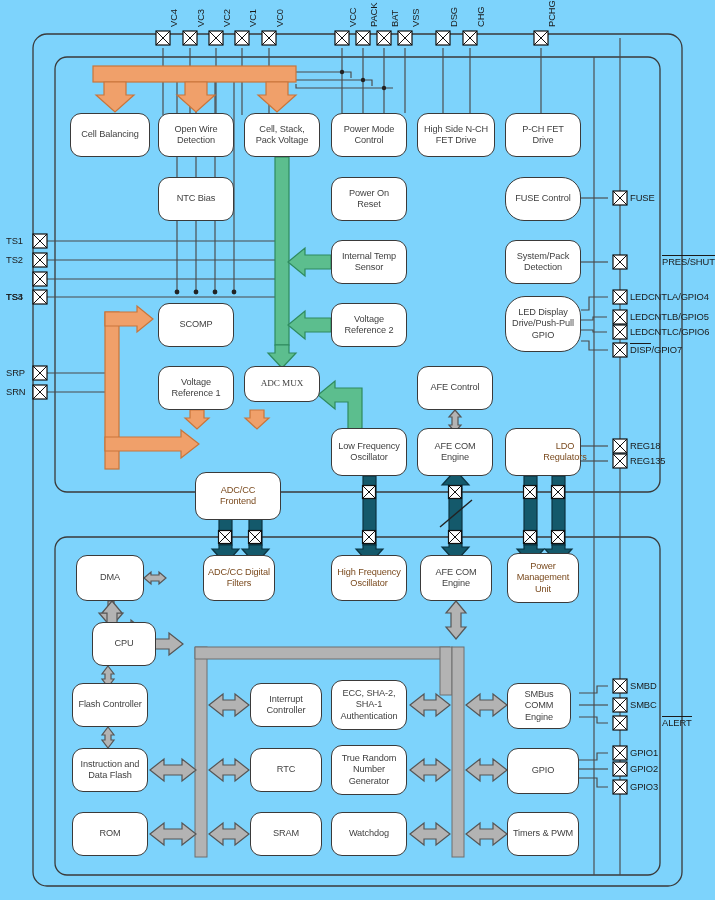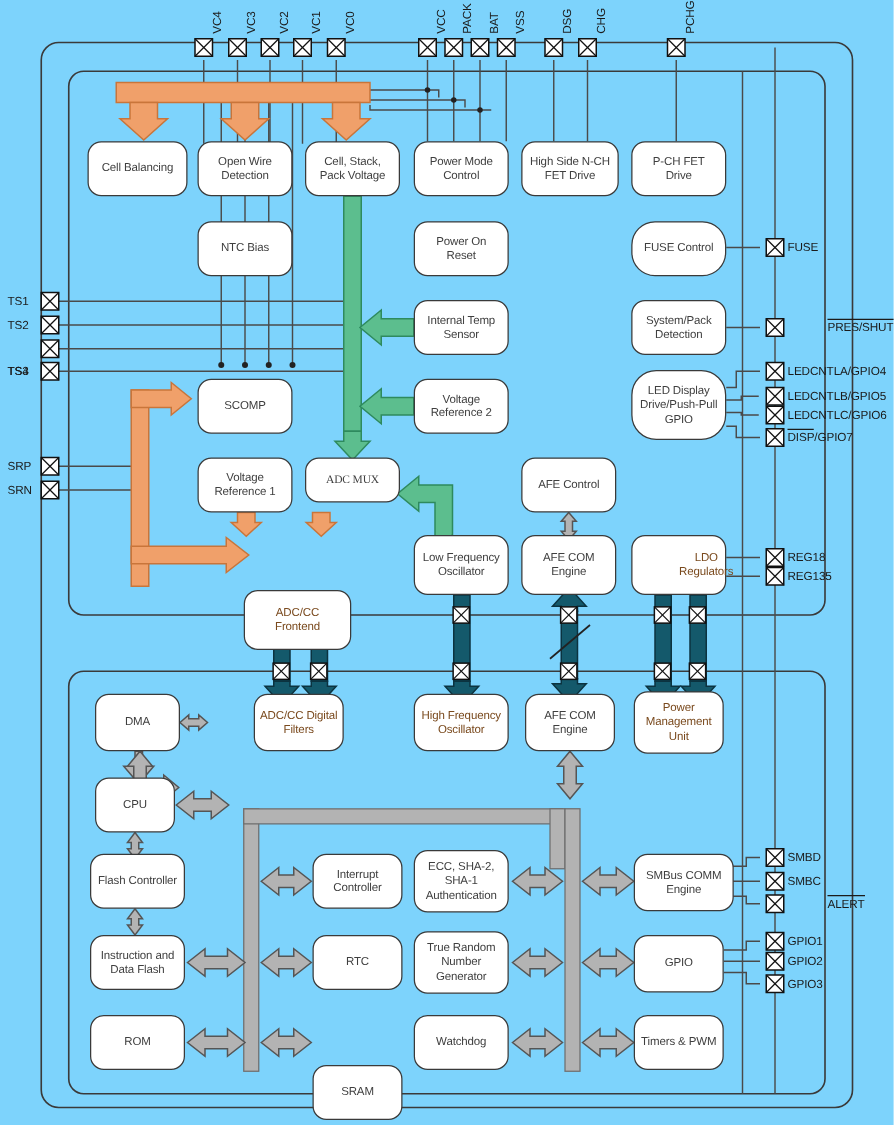--- a/index.html
+++ b/index.html
@@ -550,51 +550,51 @@
       </div>
       <div class="blk brown" style="left: 331px; top: 555px; width: 76px; height: 46px;">
         <span>High Frequency<br>Oscillator</span>
       </div>
       <div class="blk" style="left: 420px; top: 555px; width: 72px; height: 46px;">
         <span>AFE COM<br>Engine</span>
       </div>
       <div class="blk brown" style="left: 507px; top: 553px; width: 72px; height: 50px;">
         <span>Power<br>Management<br>Unit</span>
       </div>
-      <div class="blk" style="left: 76px; top: 622px; width: 64px; height: 44px;">
+      <div class="blk" style="left: 92px; top: 622px; width: 64px; height: 44px;">
         <span>CPU</span>
       </div>
       <div class="blk" style="left: 72px; top: 683px; width: 76px; height: 44px;">
         <span>Flash Controller</span>
       </div>
       <div class="blk" style="left: 250px; top: 683px; width: 72px; height: 44px;">
         <span>Interrupt<br>Controller</span>
       </div>
       <div class="blk" style="left: 331px; top: 680px; width: 76px; height: 50px;">
         <span>ECC, SHA-2,<br>SHA-1<br>Authentication</span>
       </div>
-      <div class="blk" style="left: 507px; top: 683px; width: 80px; height: 46px;">
+      <div class="blk" style="left: 507px; top: 683px; width: 64px; height: 46px;">
         <span>SMBus COMM<br>Engine</span>
       </div>
       <div class="blk" style="left: 72px; top: 748px; width: 76px; height: 44px;">
         <span>Instruction and<br>Data Flash</span>
       </div>
       <div class="blk" style="left: 250px; top: 748px; width: 72px; height: 44px;">
         <span>RTC</span>
       </div>
       <div class="blk" style="left: 331px; top: 745px; width: 76px; height: 50px;">
         <span>True Random<br>Number<br>Generator</span>
       </div>
       <div class="blk" style="left: 507px; top: 748px; width: 72px; height: 46px;">
         <span>GPIO</span>
       </div>
       <div class="blk" style="left: 72px; top: 812px; width: 76px; height: 44px;">
         <span>ROM</span>
       </div>
-      <div class="blk" style="left: 250px; top: 852px; width: 72px; height: 44px;">
+      <div class="blk" style="left: 250px; top: 812px; width: 72px; height: 44px;">
         <span>SRAM</span>
       </div>
       <div class="blk" style="left: 331px; top: 812px; width: 76px; height: 44px;">
         <span>Watchdog</span>
       </div>
       <div class="blk" style="left: 507px; top: 812px; width: 72px; height: 44px;">
         <span>Timers &amp; PWM</span>
       </div>
     </div>
 

